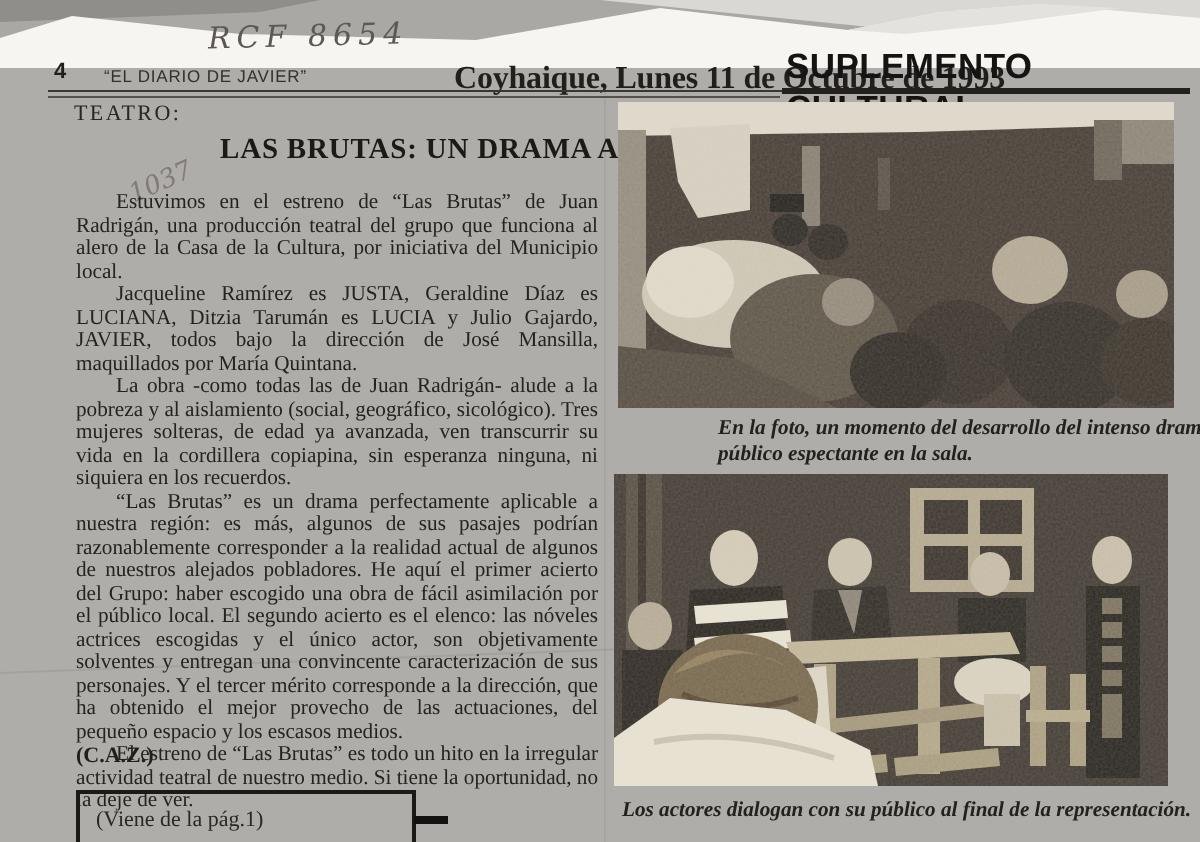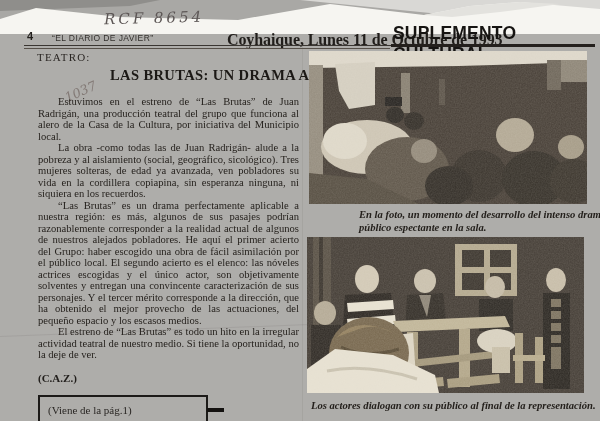--- a/index.html
+++ b/index.html
@@ -75,21 +75,22 @@
     <div class="rule-thin"></div>
     <div class="rule-thin2"></div>
     <div class="rule-thick"></div>
   </div>
 
   <div class="kicker">TEATRO:</div>
   <h1 class="headline">LAS BRUTAS: UN DRAMA ACTUAL</h1>
 
   <div class="article-body">
     <p>Estuvimos en el estreno de “Las Brutas” de Juan Radrigán, una producción teatral del grupo que funciona al alero de la Casa de la Cultura, por iniciativa del Municipio local.</p>
-    <p>La obra -como todas las de Juan Radrigán- alude a la pobreza y al aislamiento (social, geográfico, sicológico). Tres mujeres solteras, de edad ya avanzada, ven pobladores su vida en la cordillera copiapina, sin esperanza ninguna, ni siquiera en los recuerdos.</p>
+    <p>Jacqueline Ramírez es JUSTA, Geraldine Díaz es LUCIANA, Ditzia Tarumán es LUCIA y Julio Gajardo, JAVIER, todos bajo la dirección de José Mansilla, maquillados por María Quintana.</p>
+    <p>La obra -como todas las de Juan Radrigán- alude a la pobreza y al aislamiento (social, geográfico, sicológico). Tres mujeres solteras, de edad ya avanzada, ven transcurrir su vida en la cordillera copiapina, sin esperanza ninguna, ni siquiera en los recuerdos.</p>
     <p>“Las Brutas” es un drama perfectamente aplicable a nuestra región: es más, algunos de sus pasajes podrían razonablemente corresponder a la realidad actual de algunos de nuestros alejados pobladores. He aquí el primer acierto del Grupo: haber escogido una obra de fácil asimilación por el público local. El segundo acierto es el elenco: las nóveles actrices escogidas y el único actor, son objetivamente solventes y entregan una convincente caracterización de sus personajes. Y el tercer mérito corresponde a la dirección, que ha obtenido el mejor provecho de las actuaciones, del pequeño espacio y los escasos medios.</p>
     <p>El estreno de “Las Brutas” es todo un hito en la irregular actividad teatral de nuestro medio. Si tiene la oportunidad, no la deje de ver.</p>
   </div>
   <div class="byline">(C.A.Z.)</div>
 
   <div class="cont-box">
     <span>(Viene de la pág.1)</span>
   </div>
   <div class="cont-dash"></div>
 

